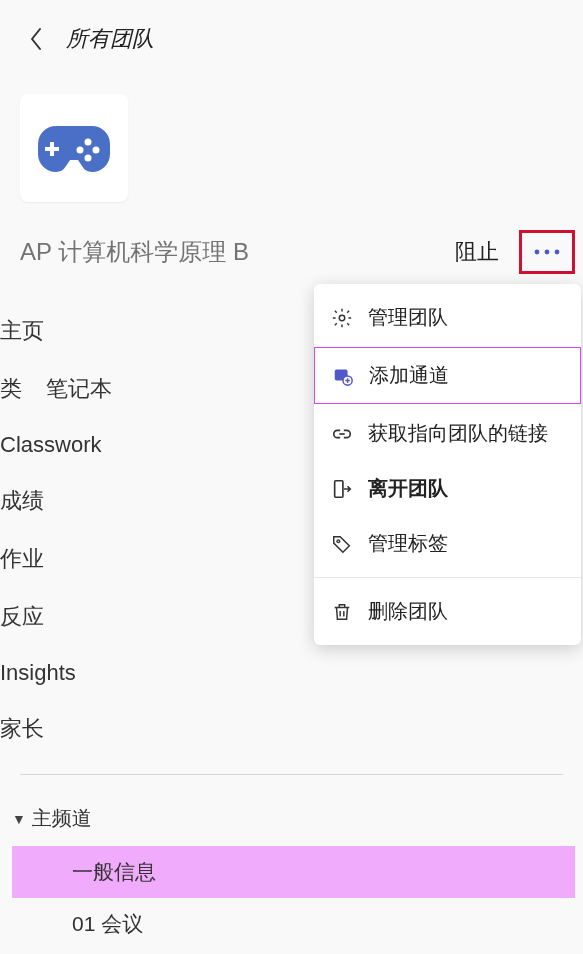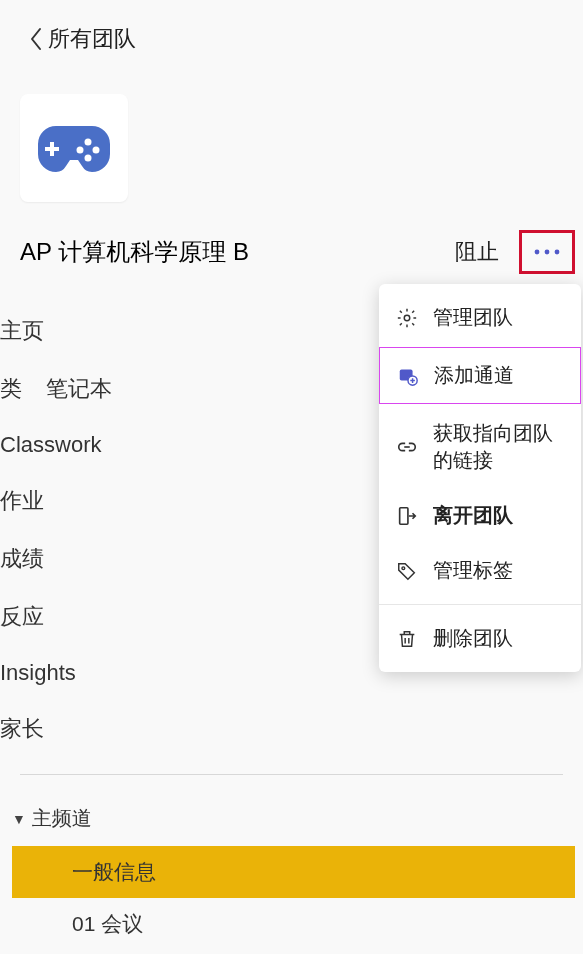--- a/index.html
+++ b/index.html
@@ -12,21 +12,22 @@
       background: #f9f9f9;
       width: 583px;
       height: 954px;
       position: relative;
       overflow: hidden;
     }
     .back-row {
       display: flex;
       align-items: center;
       padding: 24px 20px 10px 28px;
-      gap: 4px;
+      gap: 22px;
+      font-style: italic;
     }
     .chevron-left {
       width: 16px;
       height: 26px;
       display: flex;
       align-items: center;
       justify-content: center;
     }
     .back-label {
       font-size: 22px;
@@ -44,21 +45,21 @@
       box-shadow: 0 1px 2px rgba(0,0,0,0.06);
     }
     .team-row {
       display: flex;
       align-items: center;
       justify-content: space-between;
       padding: 28px 8px 0 20px;
     }
     .team-title {
       font-size: 24px;
-      color: #000000;
+      color: #737373;
     }
     .team-actions {
       display: flex;
       align-items: center;
       gap: 20px;
     }
     .block-label {
       font-size: 22px;
       color: #222;
     }
@@ -106,31 +107,31 @@
     .channel-list {
       margin-top: 8px;
       padding-left: 60px;
     }
     .channel-item {
       font-size: 21px;
       color: #333;
       padding: 12px 0;
     }
     .channel-item.active {
-      background: #eab308;
+      background: #f0abfc;
       margin-left: -60px;
       padding-left: 60px;
       margin-right: 8px;
     }
     
     .dropdown {
       position: absolute;
       top: 284px;
       right: 2px;
-      width: 202px;
+      width: 267px;
       background: #fff;
       border-radius: 6px;
       box-shadow: 0 4px 18px rgba(0,0,0,0.18);
       padding: 6px 0;
     }
     .menu-item {
       display: flex;
       align-items: center;
       gap: 14px;
       padding: 14px 16px;
@@ -203,24 +204,24 @@
       <span>主页</span>
     </div>
   <div class="nav-item">
     <span>类</span>
     <span>笔记本</span>
   </div>
   <div class="nav-item">
       <span>Classwork</span>
     </div>
   <div class="nav-item">
+      <span>成绩</span>
+    </div>
+  <div class="nav-item">
       <span>作业</span>
-    </div>
-  <div class="nav-item">
-      <span>成绩</span>
     </div>
   <div class="nav-item">
       <span>反应</span>
     </div>
   <div class="nav-item">
       <span>Insights</span>
     </div>
   <div class="nav-item">
       <span>家长</span>
     </div>

